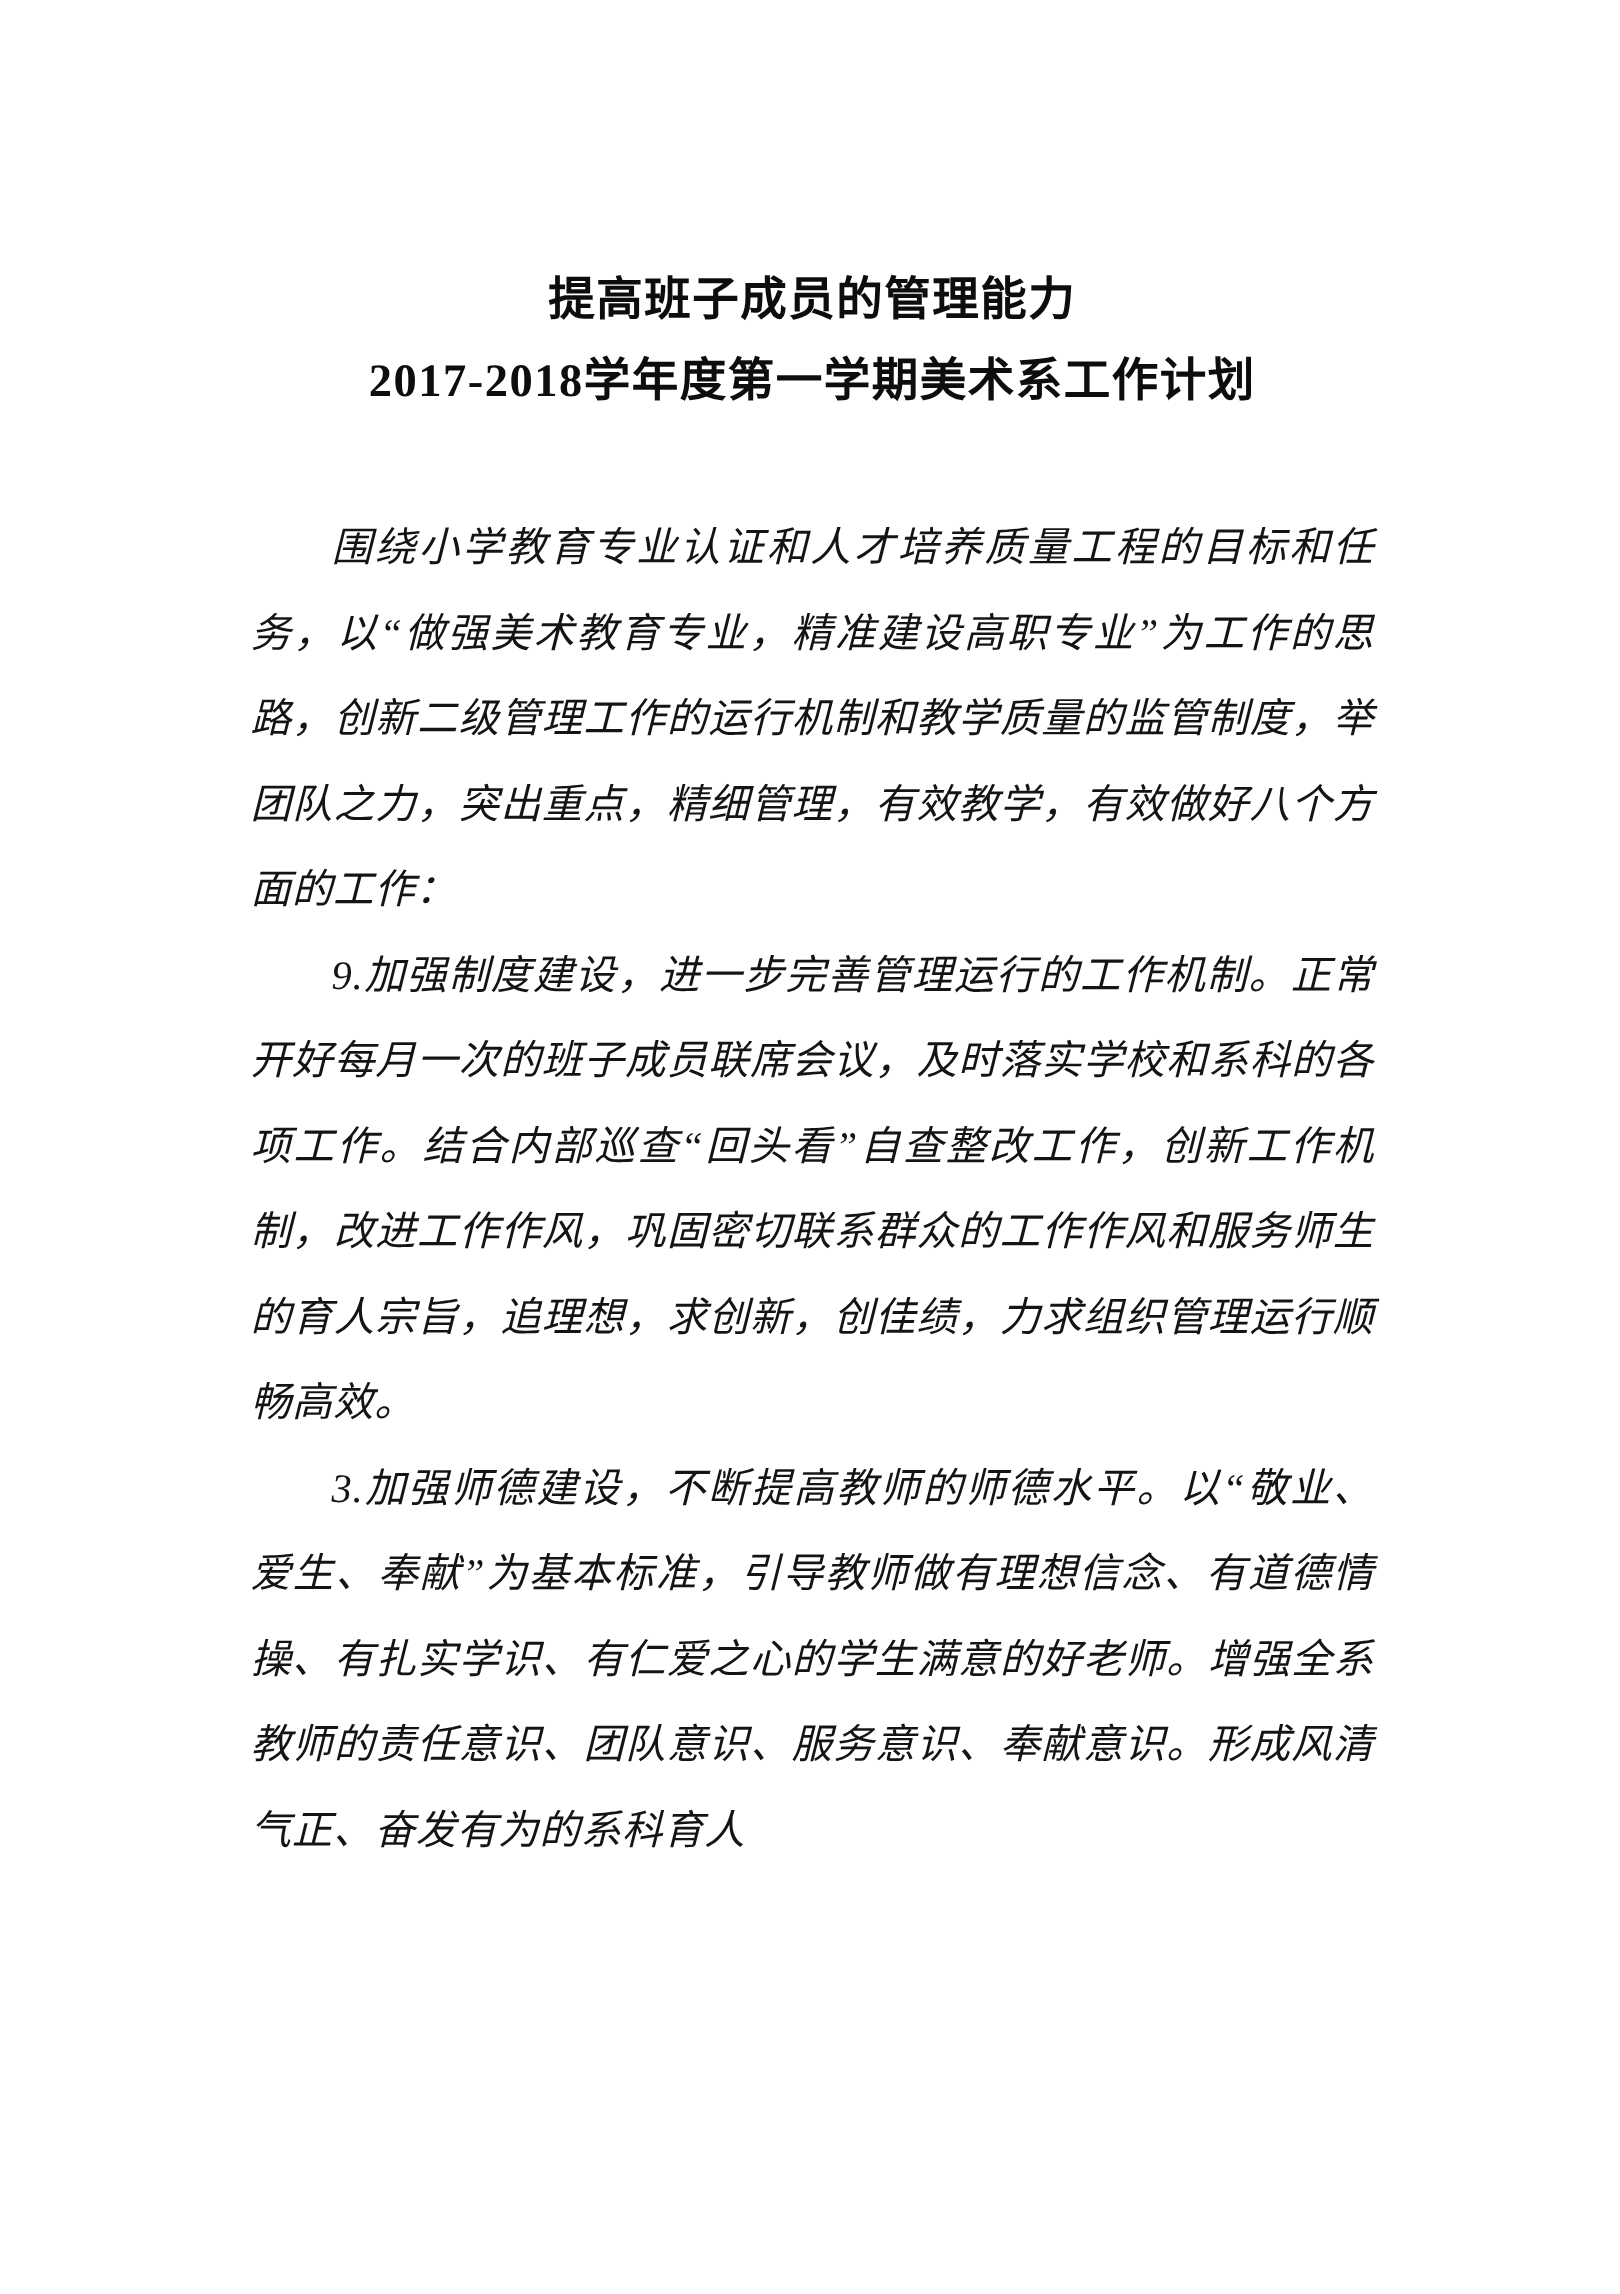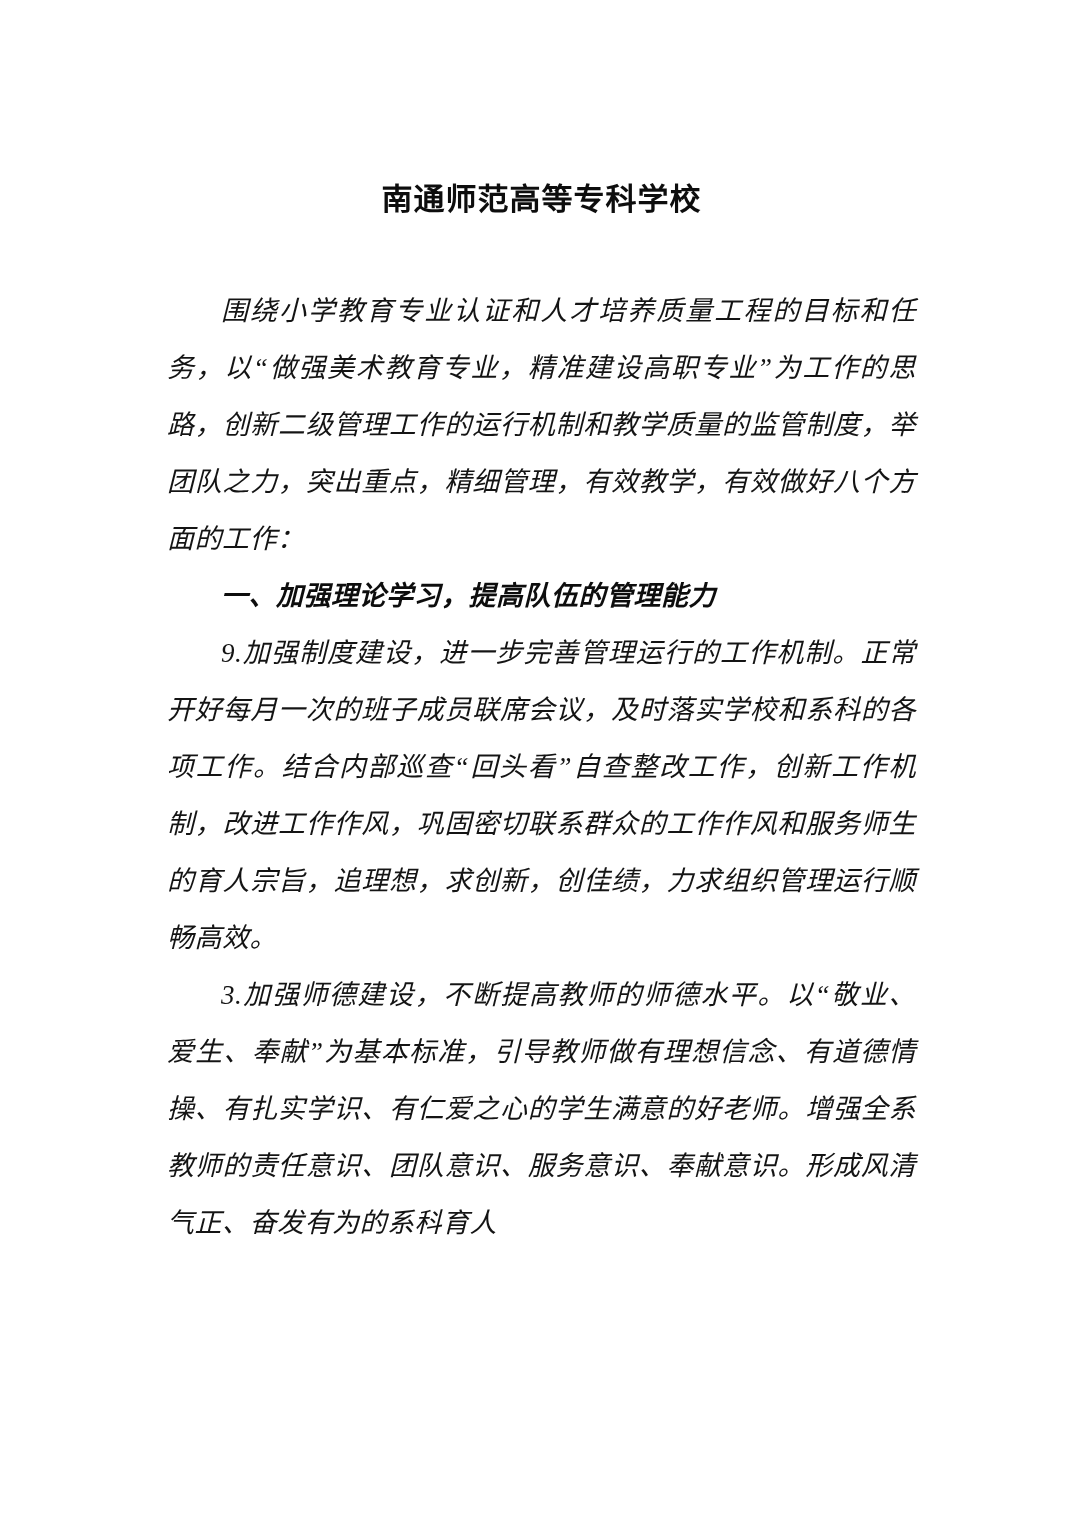--- a/index.html
+++ b/index.html
@@ -53,26 +53,26 @@
     text-align: left;
     color: #0d0d0d;
   }
 </style>
 </head>
 <body>
 
 <div class="page">
   <div class="content">
 
-    <h1 class="doc-title">南通师范高等专科学校</h1>
+    <h1 class="doc-title">提高班子成员的管理能力</h1>
 
+    <h1 class="doc-title">2017-2018学年度第一学期美术系工作计划</h1>
 
     <p class="para intro">围绕小学教育专业认证和人才培养质量工程的目标和任务，以“做强美术教育专业，精准建设高职专业”为工作的思路，创新二级管理工作的运行机制和教学质量的监管制度，举团队之力，突出重点，精细管理，有效教学，有效做好八个方面的工作：</p>
 
-    <p class="para heading">一、加强理论学习，提高队伍的管理能力</p>
 
 
     <p class="para">9.加强制度建设，进一步完善管理运行的工作机制。正常开好每月一次的班子成员联席会议，及时落实学校和系科的各项工作。结合内部巡查“回头看”自查整改工作，创新工作机制，改进工作作风，巩固密切联系群众的工作作风和服务师生的育人宗旨，追理想，求创新，创佳绩，力求组织管理运行顺畅高效。</p>
 
     <p class="para">3.加强师德建设，不断提高教师的师德水平。以“敬业、爱生、奉献”为基本标准，引导教师做有理想信念、有道德情操、有扎实学识、有仁爱之心的学生满意的好老师。增强全系教师的责任意识、团队意识、服务意识、奉献意识。形成风清气正、奋发有为的系科育人</p>
 
   </div>
 </div>
 
 </body></html>

